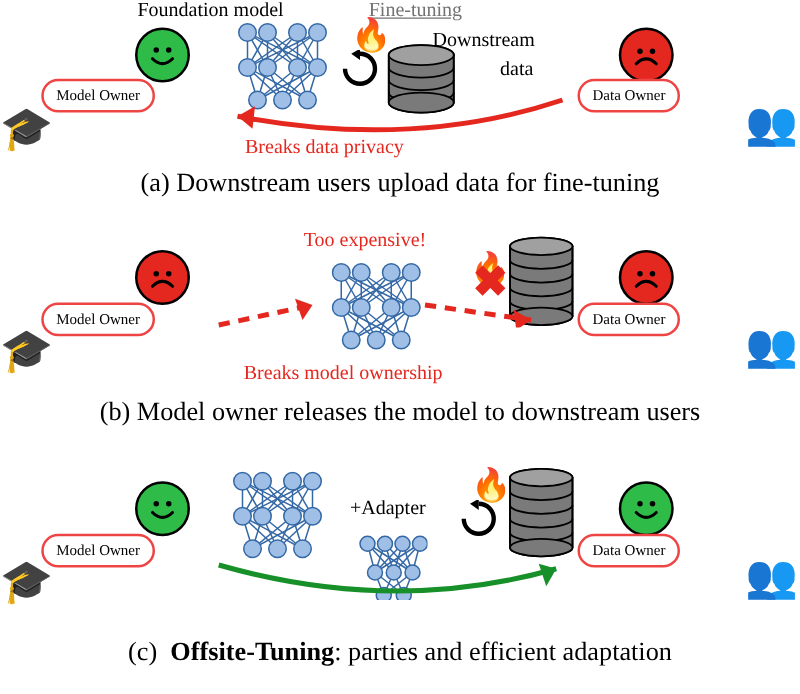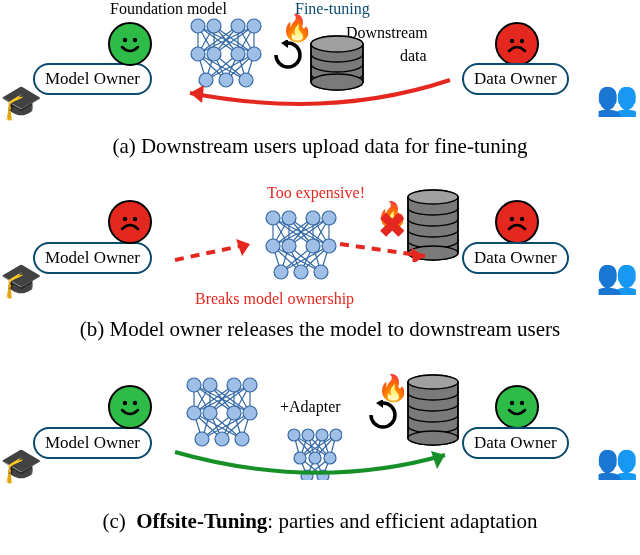--- a/index.html
+++ b/index.html
@@ -13,25 +13,25 @@
   .panel {
     position: relative;
     width: 640px;
   }
   .panel-a { height: 170px; }
   .panel-b { height: 185px; }
   .panel-c { height: 200px; }
 
   .owner-box {
     position: absolute;
-    border: 2px solid #0c4a6e;
+    border: 2px solid #ef4444;
     border-radius: 16px;
     background: #fff;
     padding: 4px 10px;
-    font-size: 17px;
+    font-size: 12px;
   }
 
   .grad-icon { position: absolute; font-size: 34px; }
   .users-icon { position: absolute; font-size: 34px; }
 
   .face {
     position: absolute;
     width: 44px; height: 44px;
     border-radius: 50%;
     border: 2px solid #000;
@@ -48,21 +48,21 @@
   .nn line   { stroke: #3468a5; stroke-width: 1.2; }
 
   .cyl { position: absolute; }
   .cyl ellipse, .cyl path, .cyl rect { stroke: #000; stroke-width: 1.4; }
 
   .flame { position: absolute; font-size: 26px; }
   .cycle { position: absolute; width: 30px; height:30px; }
 
   .lbl { position: absolute; font-size: 16px; white-space: nowrap; }
   .lbl.blk { color: #000; }
-  .lbl.orng { color: #0c4a6e; }
+  .lbl.orng { color: #737373; text-decoration: underline; }
   .lbl.red { color: #e5281f; }
   .lbl.grn { color: #189029; }
 
   .caption {
     position: absolute;
     width: 640px;
     text-align: center;
     font-size: 21px;
   }
   .caption b { font-weight: bold; }
@@ -169,41 +169,42 @@
         <circle cx="10" cy="12" r="2.2" fill="#000"></circle>
         <circle cx="20" cy="12" r="2.2" fill="#000"></circle>
         <path d="M7 22 Q15 14 23 22" stroke="#000" stroke-width="2.5" fill="none" stroke-linecap="round"></path>
       </svg>
   </div>
   <div class="owner-box" style="left:462px; top:63px;">
     <span>Data Owner</span>
   </div>
   <span class="users-icon" style="left:596px; top:78px;">👥</span>
 
+  <span class="lbl red" style="left:196px; top:109px;">Breaks data privacy</span>
 
   <div class="caption" style="top:134px;text-align:center;">
     <span>(a)  Downstream users upload data for fine-tuning</span>
   </div>
 </div>
 
 <div class="panel panel-b">
 
   <span class="grad-icon" style="left:0; top:90px;">🎓</span>
   <div class="owner-box" style="left:33px; top:72px;">
     <span>Model Owner</span>
   </div>
   <div class="face red" style="left:108px; top:30px;">
     <svg viewBox="0 0 30 30">
         <circle cx="10" cy="12" r="2.2" fill="#000"></circle>
         <circle cx="20" cy="12" r="2.2" fill="#000"></circle>
         <path d="M7 22 Q15 14 23 22" stroke="#000" stroke-width="2.5" fill="none" stroke-linecap="round"></path>
       </svg>
   </div>
 
-  <span class="lbl red" style="left:243px; top:14px;margin-left:24px;">Too expensive!</span>
+  <span class="lbl red" style="left:243px; top:14px;">Too expensive!</span>
 
   <svg class="nn" style="left:265px; top:40px;" width="72" height="78">
     <line x1="8" y1="8" x2="8" y2="36"></line>
       <line x1="8" y1="8" x2="24" y2="36"></line>
       <line x1="8" y1="8" x2="48" y2="36"></line>
       <line x1="8" y1="8" x2="64" y2="36"></line>
     <line x1="24" y1="8" x2="8" y2="36"></line>
       <line x1="24" y1="8" x2="24" y2="36"></line>
       <line x1="24" y1="8" x2="48" y2="36"></line>
       <line x1="24" y1="8" x2="64" y2="36"></line>

